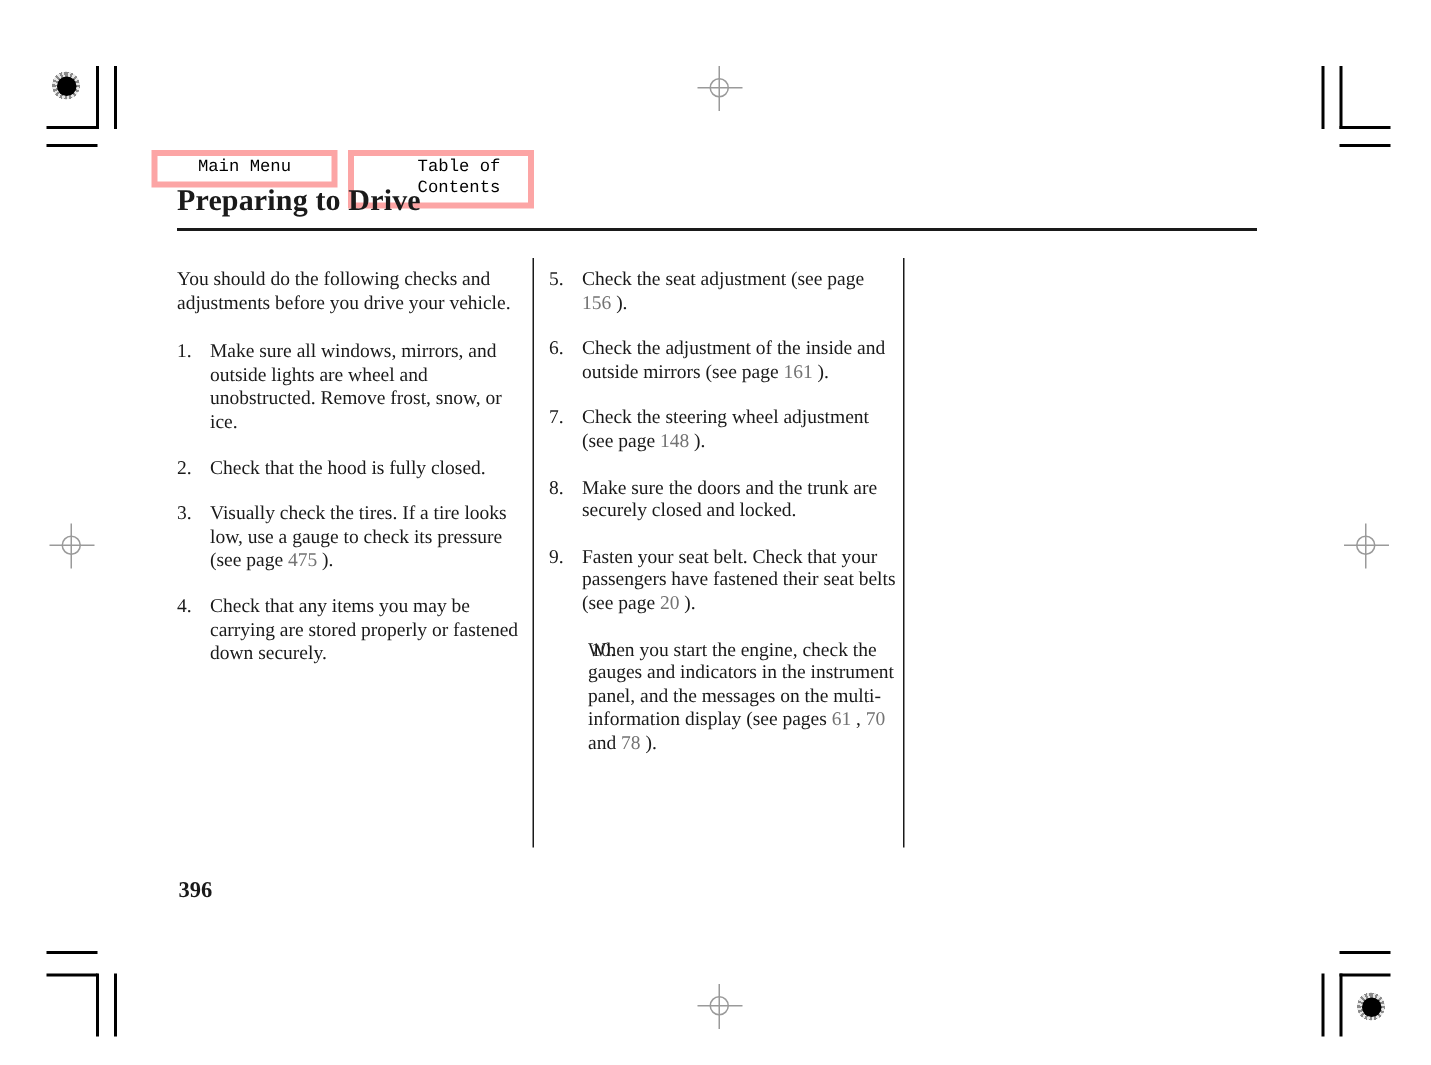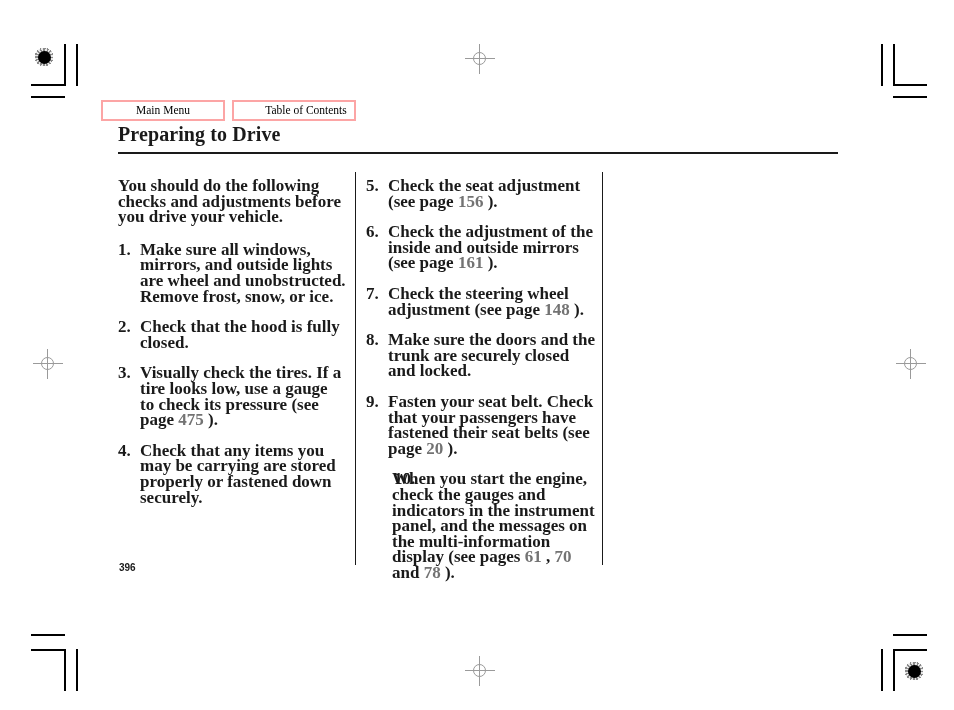--- a/index.html
+++ b/index.html
@@ -97,23 +97,23 @@
   }
 
   
   .navbar {
     position: absolute;
     left: 101px;
     top: 100px;
   }
   .nav-btn {
     display: inline-block;
-    border: 2px solid #fca5a5;
+    border: 4px solid #fca5a5;
     background: #ffffff;
-    font-family: Liberation Serif, serif;
+    font-family: Liberation Mono, monospace;
     font-size: 11.5px;
     color: #000000;
     text-align: center;
     line-height: 14px;
     padding: 1px 0 2px 0;
     box-sizing: border-box;
     vertical-align: top;
   }
   .nav-btn.main-menu { width: 124px; }
   .nav-btn.toc { width: 124px; margin-left: 7px; padding-left: 24px; }
@@ -134,23 +134,22 @@
     left: 118px;
     top: 152px;
     width: 720px;
     height: 2px;
     background: #1a1a1a;
   }
 
   
   .col {
     position: absolute;
-    font-size: 17px;
+    font-size: 13px;
     line-height: 15.6px;
-    font-weight: bold;
   }
   .col-left  { left: 118px; top: 178px; width: 228px; }
   .col-right { left: 366px; top: 178px; width: 232px; }
 
   .col-rule {
     position: absolute;
     top: 172px;
     width: 1px;
     height: 393px;
     background: #1a1a1a;
@@ -178,24 +177,24 @@
   .item.wide-num .num { width: 26px; margin-left: 28px; }
 
   .lnk {
     color: #737373;
   }
 
   
   .folio {
     position: absolute;
     left: 119px;
-    top: 562px;
-    font-family: Liberation Sans, sans-serif;
+    top: 586px;
+    font-family: Liberation Serif, serif;
     font-weight: bold;
-    font-size: 10px;
+    font-size: 15px;
     color: #1a1a1a;
   }
 </style>
 </head>
 <body>
 
 <div id="page">
 
   <div class="bullseye" style="left:31px; top:44px;"></div>
   <div class="mark-line mark-v" style="left:64px; top:44px; height:42px;"></div>

